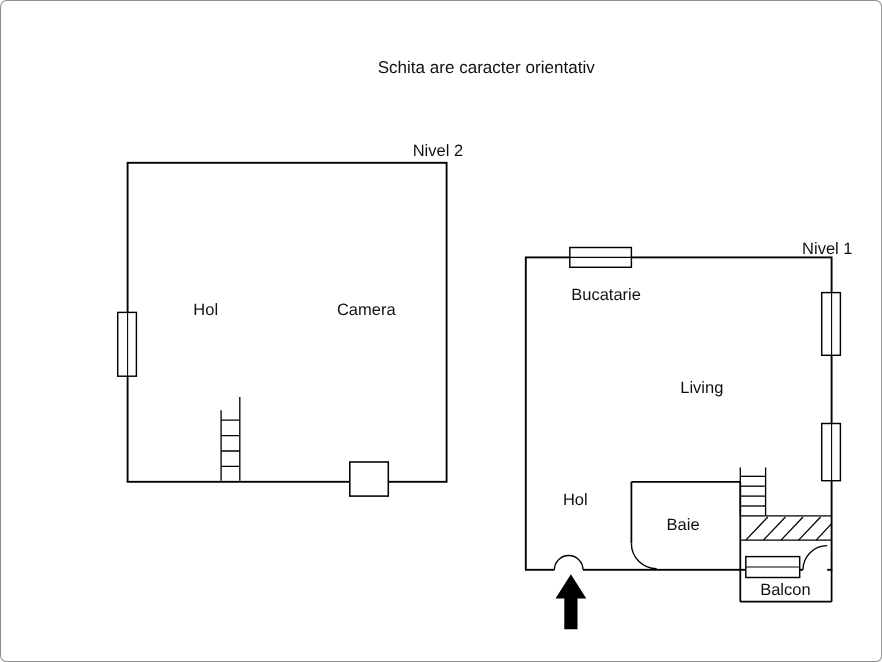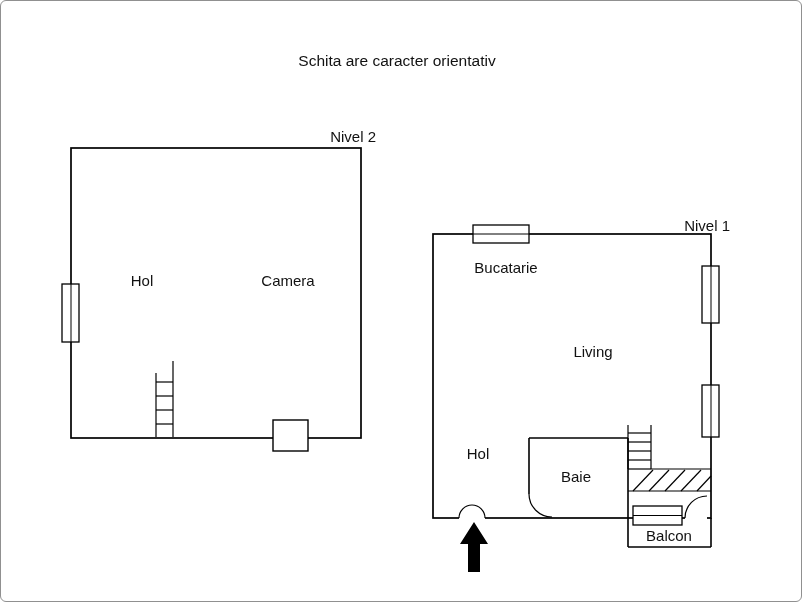--- a/index.html
+++ b/index.html
@@ -1,20 +1,21 @@
 <!DOCTYPE html>
 <html><head>
 <meta charset="utf-8">
 <style>
   html,body{margin:0;padding:0;background:#ffffff;}
   .frame{
     width:802px;height:602px;box-sizing:border-box;
     border:1px solid #909090;border-radius:6px;
     background:#ffffff;position:relative;overflow:hidden;
     font-family:"Liberation Sans", sans-serif;
+    padding-left:45px;
   }
   svg{display:block;}
   text{
     font-family:"Liberation Sans", sans-serif;
     fill:#111111;
   }
   .lbl{font-size:15px;}
   .title{font-size:15.5px;}
 </style>
 </head>

